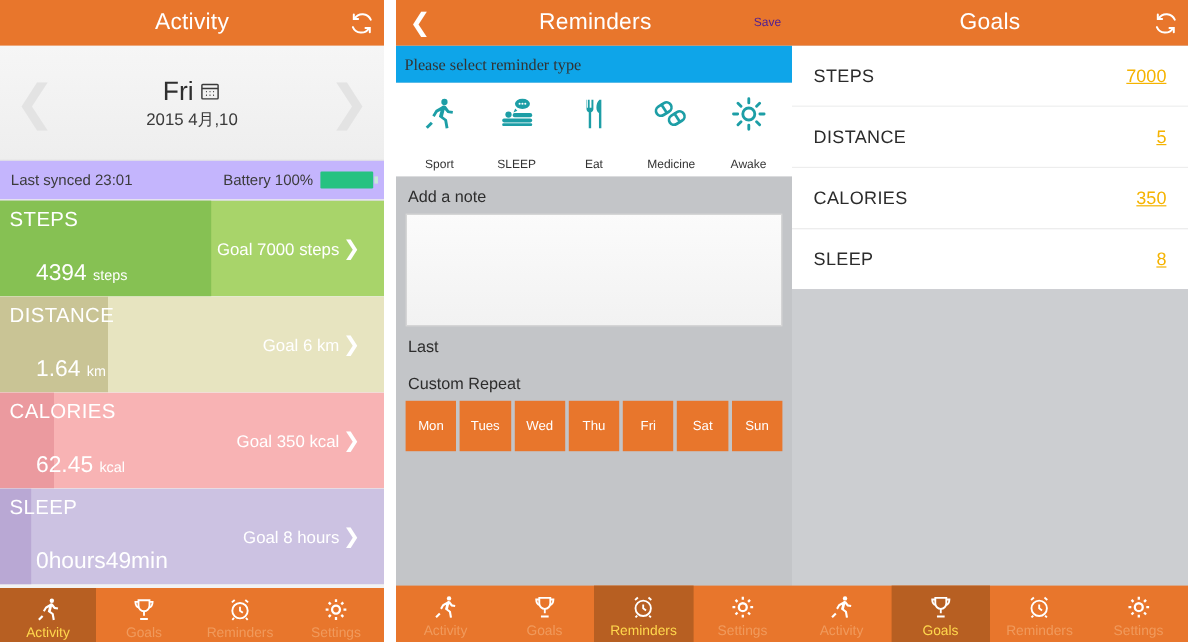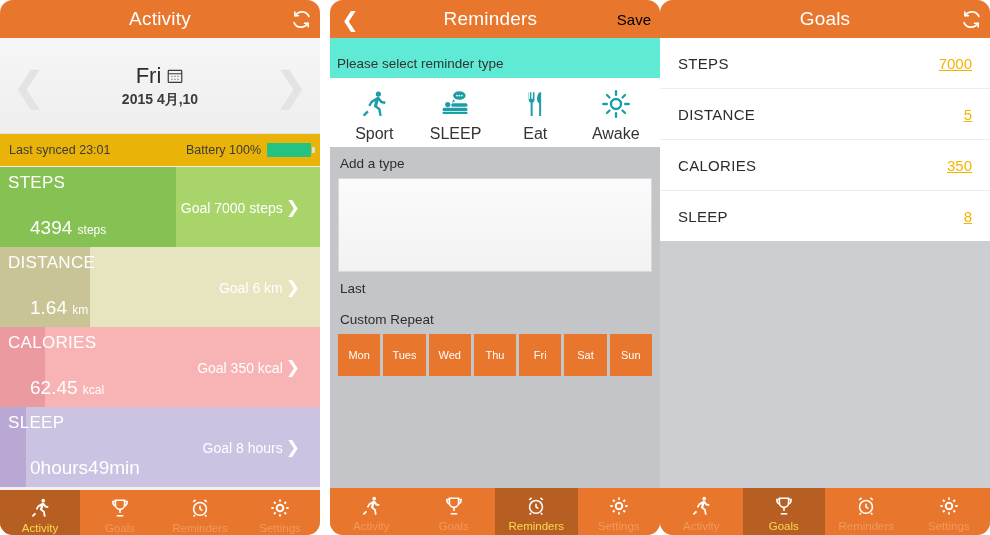--- a/index.html
+++ b/index.html
@@ -2,62 +2,62 @@
 <html><head>
 <meta charset="utf-8">
 <style>
   html,body{margin:0;padding:0;}
   body{
     width:990px;height:535px;overflow:hidden;background:#ffffff;
     font-family:"Liberation Sans","DejaVu Sans",sans-serif;
     -webkit-font-smoothing:antialiased;
   }
   .screens{display:flex;width:990px;height:535px;background:#ffffff;}
-  .panel{position:relative;height:535px;overflow:hidden;background:#f2f2f2;border-radius:13px;}
+  .panel{position:relative;height:535px;overflow:hidden;background:#f2f2f2;}
   .panel.p1{width:320px;}
   .gap{width:10px;height:535px;background:#ffffff;flex:0 0 10px;}
   .panel.p2{width:330px;}
   .panel.p3{width:330px;}
 
   
   .hdr{
     height:38px;background:#e8762c;color:#fff;display:flex;align-items:center;
     position:relative;
   }
   .hdr-title{
     flex:1;text-align:center;font-size:19px;font-weight:400;letter-spacing:.2px;
     color:#ffffff;line-height:38px;
   }
   .hdr-ico{
     width:38px;height:38px;display:flex;align-items:center;justify-content:center;
   }
   .hdr-save{
-    font-size:15px;color:#000000;padding-right:9px;padding-left:4px;
+    font-size:10px;color:#4c1d95;padding-right:9px;padding-left:4px;
   }
   .refresh-svg{width:21px;height:21px;display:block;}
   .back-chev{font-size:21px;line-height:1;font-weight:bold;color:#fff;display:block;margin-left:2px;}
 
   
   .datebar{
     height:95px;background:linear-gradient(#f6f6f6,#eeeeee);
     display:flex;align-items:center;justify-content:space-between;
     border-bottom:1px solid #e2e2e2;
   }
   .arrow{
     width:58px;text-align:center;color:#e3e3e3;font-size:40px;line-height:40px;
     font-weight:bold;user-select:none;
   }
   .datecenter{flex:1;text-align:center;}
   .dayrow{display:flex;align-items:center;justify-content:center;gap:5px;}
   .dayname{font-size:22px;color:#2f2f2f;font-weight:400;}
   .cal-svg{width:18px;height:18px;display:block;}
-  .datefull{font-size:14px;color:#3a3a3a;margin-top:2px;font-weight:bold;}
+  .datefull{font-size:14px;color:#3a3a3a;margin-top:2px;}
 
   .syncbar{
-    height:32px;background:#eab308;display:flex;align-items:center;
+    height:32px;background:#c4b5fd;display:flex;align-items:center;
     justify-content:space-between;padding:0 9px;border-bottom:1px solid #ededed;
   }
   .sync-left{font-size:12.5px;color:#3b3b3b;}
   .sync-right{display:flex;align-items:flex-end;gap:6px;font-size:12.5px;color:#3b3b3b;}
   .batt{width:44px;height:14px;background:#26c281;position:relative;border-radius:1px;}
   .batt:after{content:"";position:absolute;right:-4px;top:4px;width:3px;height:6px;background:#c9e8da;}
 
   .stats{display:flex;flex-direction:column;}
   .stat{position:relative;height:80px;overflow:hidden;}
   .stat-fill{position:absolute;left:0;top:0;bottom:0;}
@@ -71,30 +71,30 @@
   .stat-value .unit{font-size:12px;}
   .stat-goal{
     position:absolute;right:20px;top:50%;transform:translateY(-50%);
     font-size:14px;color:#ffffff;display:flex;align-items:center;gap:3px;
   }
   .stat-goal .chev{font-size:17px;font-weight:bold;line-height:1;}
 
   
   .p2body{background:#c3c5c8;height:100%;}
   .sel-label{
-    background:#5eead4;font-size:13.5px;color:#333;padding:18px 7px 7px 7px;
+    background:#0ea5e9;font-size:13.5px;color:#333;padding:8px 7px 7px 7px;font-family:Liberation Serif, serif;
   }
   .type-row{
     background:#ffffff;display:flex;justify-content:space-around;align-items:flex-end;
     padding:7px 4px 4px 4px;
   }
   .type{width:50px;text-align:center;}
   .type-ico{height:38px;display:flex;align-items:center;justify-content:center;}
   .type-ico svg{display:block;}
-  .type-name{font-size:16px;color:#333;margin-top:2px;}
+  .type-name{font-size:10px;color:#333;margin-top:18px;}
 
   .sec-label{font-size:13.5px;color:#2d2d2d;padding:9px 10px 7px 10px;}
   .note-box{
     margin:0 8px;height:92px;background:linear-gradient(#fbfbfb,#f2f2f2);
     border:1px solid #d8d8d8;
   }
   .time-box{
     margin-left:10px;width:80px;height:28px;background:#f4f4f4;border:1px solid #dcdcdc;
     display:flex;align-items:center;padding-left:8px;font-size:14px;color:#222;
   }
@@ -316,30 +316,41 @@
           <div class="type-ico">
             <svg width="30" height="30" viewBox="0 0 24 24" fill="#1d9ea6">
                 <path d="M7 2.5v6.2c0 1 .6 1.8 1.5 2.1V21.5h1.6V10.8c.9-.3 1.5-1.1 1.5-2.1V2.5h-1.3v5.3H9.1V2.5H7.9v5.3H6.7V2.5z"></path>
                 <path d="M15.6 2.5c-1.3 1.1-2 3-2 5.2 0 1.9.7 3.2 1.7 3.7V21.5h1.6V2.5z"></path>
               </svg>
           </div>
           <div class="type-name">Eat</div>
         </div>
         <div class="type">
           <div class="type-ico">
+            <svg width="30" height="30" viewBox="0 0 24 24" fill="none" stroke="#1d9ea6" stroke-width="1.8">
+                <rect x="1.8" y="5.4" width="11" height="6.6" rx="3.3" transform="rotate(-32 7.3 8.7)"></rect>
+                <line x1="5.4" y1="5.2" x2="9.2" y2="11"></line>
+                <rect x="10.5" y="11.4" width="11" height="6.6" rx="3.3" transform="rotate(-32 16 14.7)"></rect>
+                <line x1="14.1" y1="11.2" x2="17.9" y2="17"></line>
+              </svg>
+          </div>
+          <div class="type-name">Medicine</div>
+        </div>
+        <div class="type">
+          <div class="type-ico">
             <svg width="30" height="30" viewBox="0 0 24 24" fill="none" stroke="#1d9ea6" stroke-width="1.9" stroke-linecap="round">
                 <circle cx="12" cy="12" r="4"></circle>
                 <path d="M12 1.8v2.8M12 19.4v2.8M22.2 12h-2.8M4.6 12H1.8M19.2 4.8l-2 2M6.8 17.2l-2 2M19.2 19.2l-2-2M6.8 6.8l-2-2"></path>
               </svg>
           </div>
           <div class="type-name">Awake</div>
         </div>
       </div>
 
-      <div class="sec-label">Add a type</div>
+      <div class="sec-label">Add a note</div>
       <div class="note-box"></div>
 
       <div class="sec-label">Last</div>
 
       <div class="sec-label">Custom Repeat</div>
       <div class="days">
         <div class="day">Mon</div>
         <div class="day">Tues</div>
         <div class="day">Wed</div>
         <div class="day">Thu</div>

